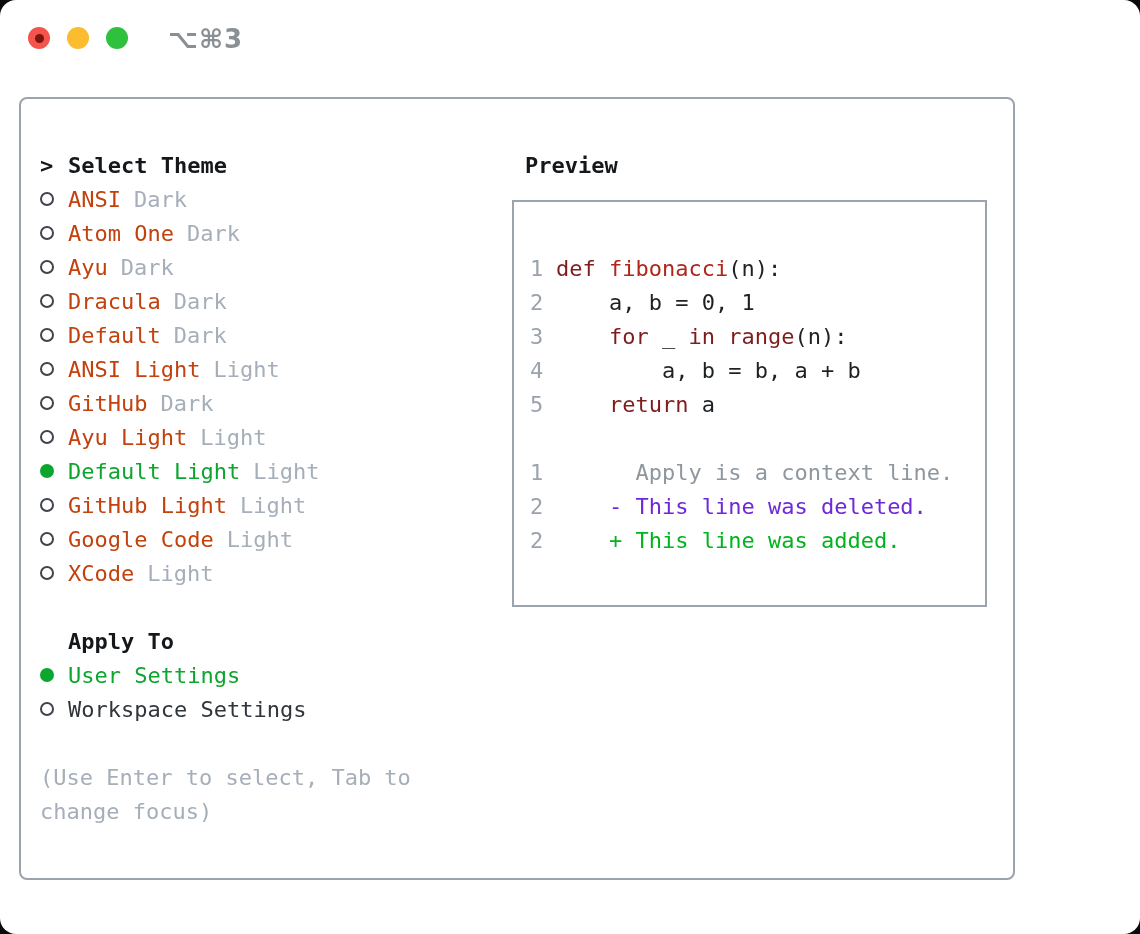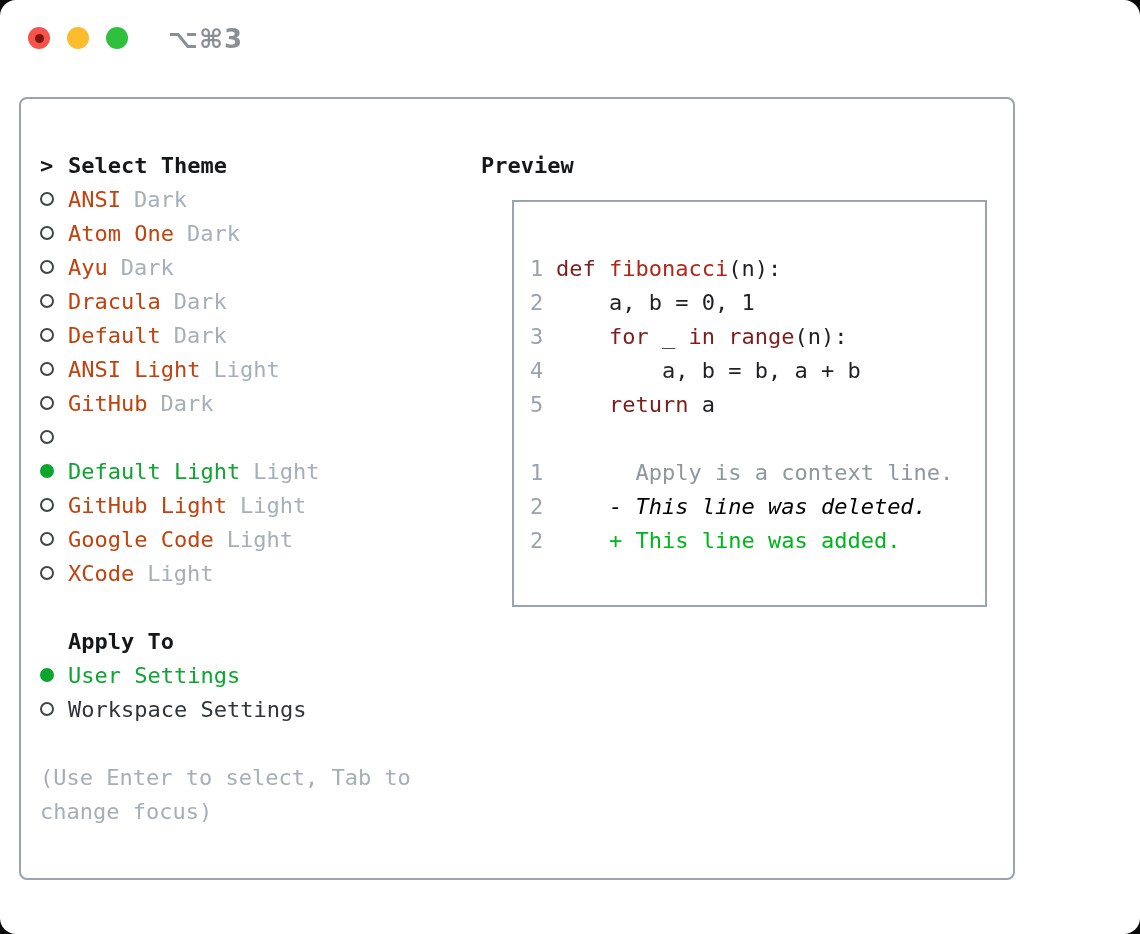--- a/index.html
+++ b/index.html
@@ -50,36 +50,36 @@
   .left-pane { position: absolute; left: 19px; top: 49px; width: 460px; }
   .h-text { font-weight: bold; color: #15181b; }
   .txt { white-space: pre; }
   .name { color: #c2410c; }
   .row.selected .name, .row.selected .opt-label { color: #0ca62f; }
   .variant { color: #a5aeb9; margin-left: 13px; }
   .opt-label { color: #30353b; }
   .hint-row { color: #a5aeb9; white-space: pre; }
 
   
-  .preview-title { position: absolute; left: 460px; top: 49px; }
+  .preview-title { position: absolute; left: 504px; top: 49px; }
   .preview-box {
     position: absolute; left: 491px; top: 101px;
     width: 475px; height: 407px;
     border: 2px solid #9aa3ae;
     background: #ffffff;
     padding: 49px 0 0 16px;
   }
   .crow { display: flex; align-items: center; height: 34px; font-size: 22px; }
   .ln { width: 13px; flex: none; text-align: right; color: #9aa2ad; margin-right: 13px; }
   .ct { white-space: pre; }
   .plain { color: #1e2124; }
   .kw { color: #7f1d1d; }
   .fn { color: #b02619; }
   .ctx { color: #8e969e; }
-  .del { color: #000000; font-style: italic; }
+  .del { color: #6d28d9; }
   .add { color: #00b41e; }
 </style>
 </head>
 <body>
 
 <div class="window">
 
   <div class="traffic-lights">
     <span class="tl red">
         <span class="tl-dot"></span>
@@ -137,20 +137,21 @@
       <div class="row item">
         <span class="marker">
             <span class="radio"></span>
           </span>
         <span class="txt"><span class="name">GitHub</span><span class="variant">Dark</span></span>
       </div>
       <div class="row item">
         <span class="marker">
             <span class="radio"></span>
           </span>
+        <span class="txt"><span class="name">Ayu Light</span><span class="variant">Light</span></span>
       </div>
       <div class="row item selected">
         <span class="marker">
             <span class="radio"></span>
           </span>
         <span class="txt"><span class="name">Default Light</span><span class="variant">Light</span></span>
       </div>
       <div class="row item">
         <span class="marker">
             <span class="radio"></span>

